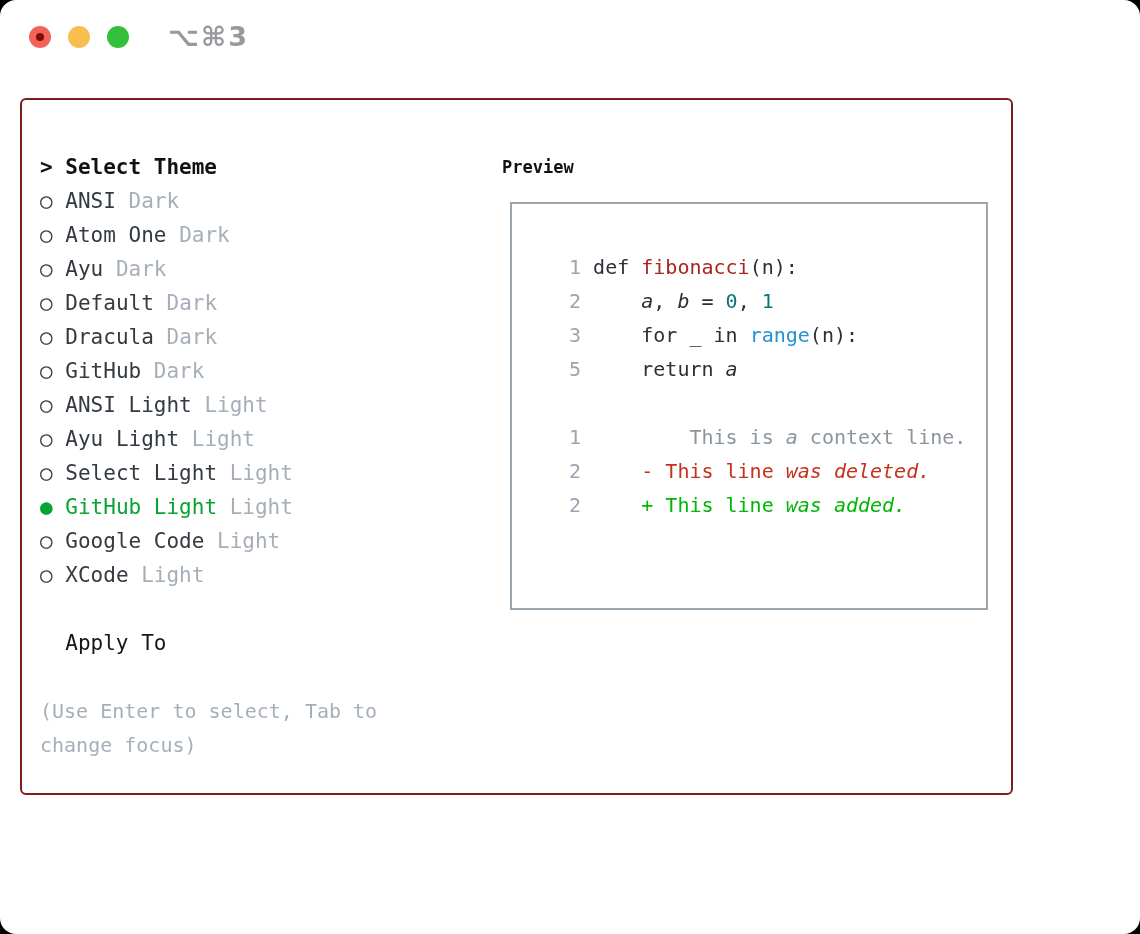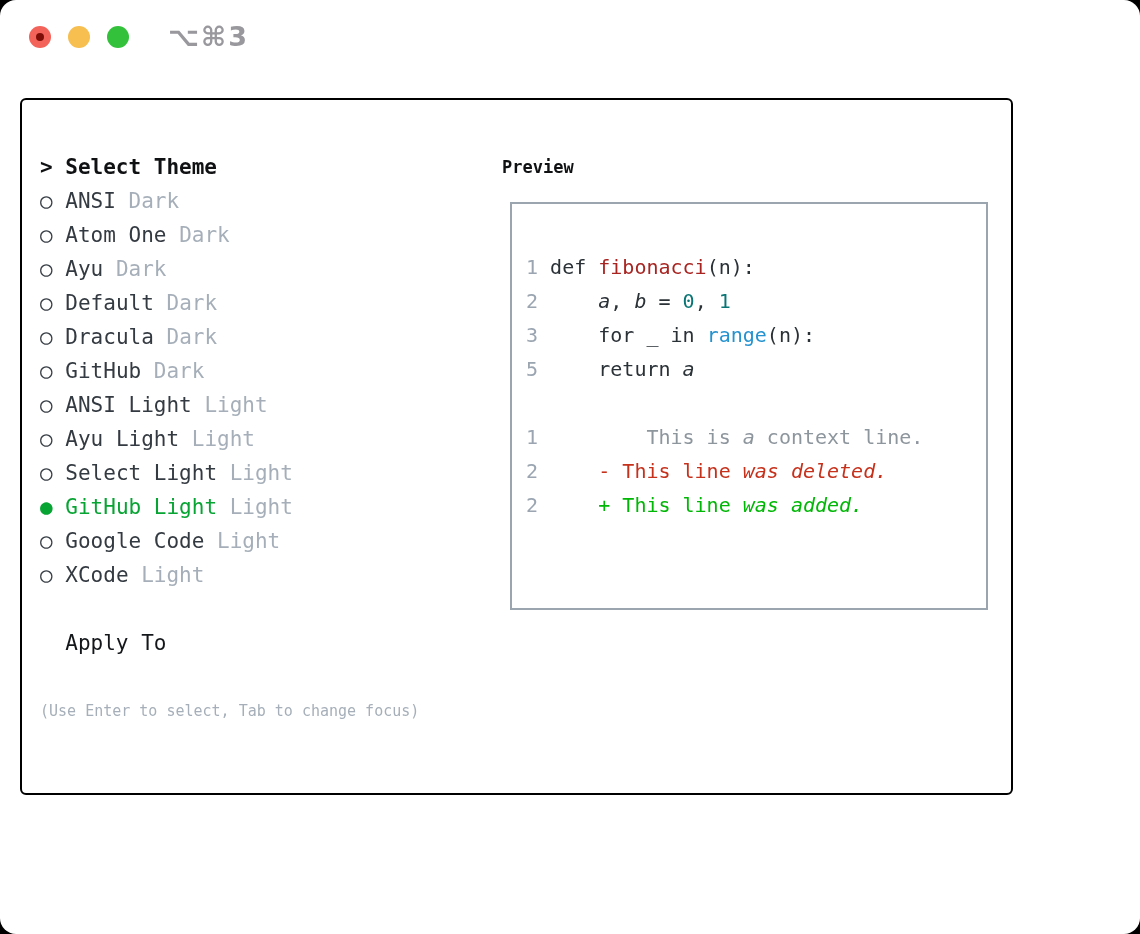--- a/index.html
+++ b/index.html
@@ -15,46 +15,46 @@
   .light.green{left:107px;background:#33c13c;}
   .light .dot{position:absolute;left:7px;top:7px;width:8px;height:8px;border-radius:50%;background:#7e0d08;}
   .window-title{
     position:absolute;left:168px;top:21px;
     font-family:"DejaVu Sans","Liberation Sans",sans-serif;
     font-weight:bold;font-size:27px;color:#98989d;letter-spacing:2px;
   }
   
   .panel{
     position:absolute;left:20px;top:98px;width:993px;height:697px;
-    border:2px solid #000000;border-radius:6px;box-sizing:border-box;background:#fff;
+    border:2px solid #7f1d1d;border-radius:6px;box-sizing:border-box;background:#fff;
   }
   
   .left-col{position:absolute;left:18px;top:50px;width:440px;}
   .row{white-space:pre;line-height:34px;height:34px;font-size:21px;color:#343a41;}
   .row.blank{height:34px;}
   .row.header{font-weight:bold;color:#0f1113;}
   .row.apply-header{padding-left:2ch;color:#14171a;}
   .marker{color:#3a4047;}
   .marker.sel{color:#07a433;}
   .t-name{color:#343a41;margin-top:40px;}
   .t-name.sel{color:#07a433;}
   .t-variant{color:#a6afb9;}
   .hint{
-    width:410px;font-size:15px;line-height:34px;color:#a6afb9;margin-top:0;
+    width:410px;font-size:20px;line-height:34px;color:#a6afb9;margin-top:0;
   }
   
   .preview-heading{
     position:absolute;left:480px;top:50px;font-size:17px;line-height:34px;
     font-weight:bold;color:#0f1113;
   }
   .preview-box{
     position:absolute;left:488px;top:102px;width:478px;height:408px;
     border:2px solid #9ba5af;box-sizing:border-box;background:#fff;
   }
-  #code{padding:46px 0 0 14px;}
+  #code{padding:46px 0 0 14px;margin-left:43px;}
   .line{white-space:pre;line-height:34px;height:34px;font-size:20px;}
   .ln{color:#9aa5b1;}
   .s-d{color:#2a3137;}
   .s-f{color:#a82421;}
   .s-n{color:#0a7575;}
   .s-b{color:#2492cf;}
   .s-v{color:#2a3137;font-style:italic;}
   .s-c{color:#8d959d;}
   .s-ci{color:#8d959d;font-style:italic;}
   .s-r{color:#c6311c;}

